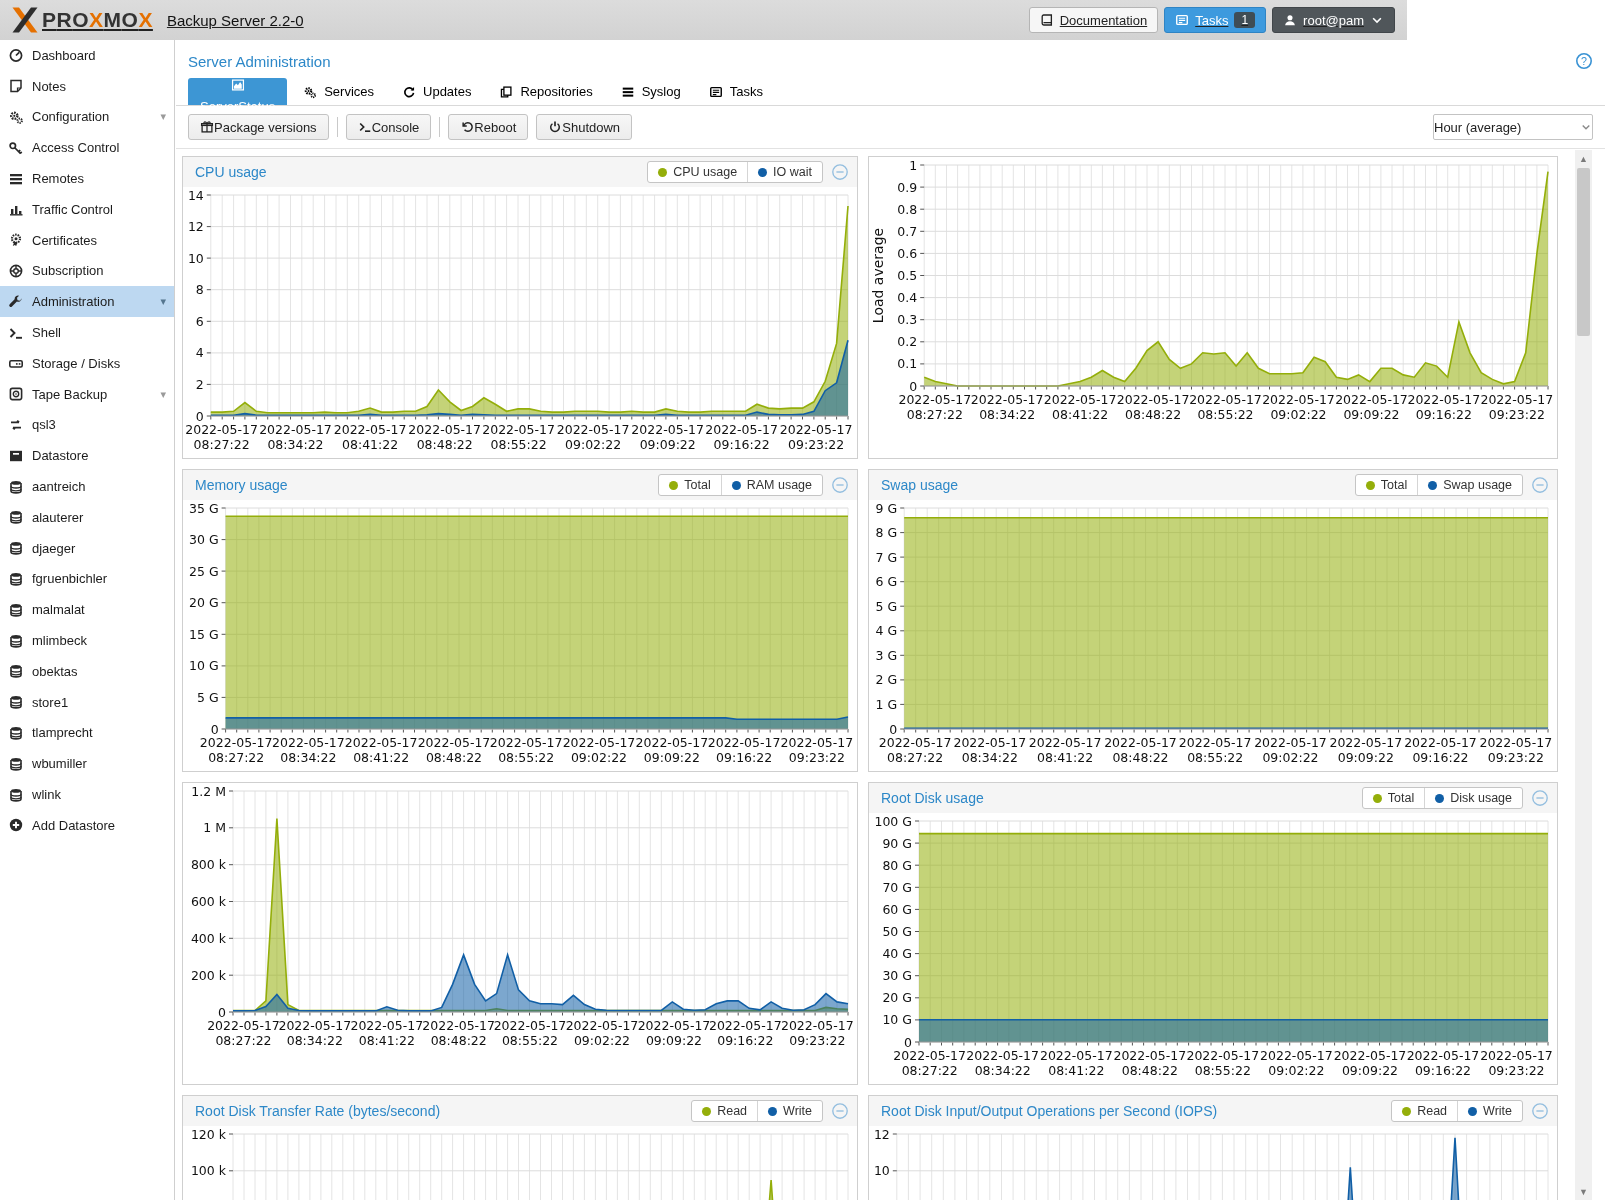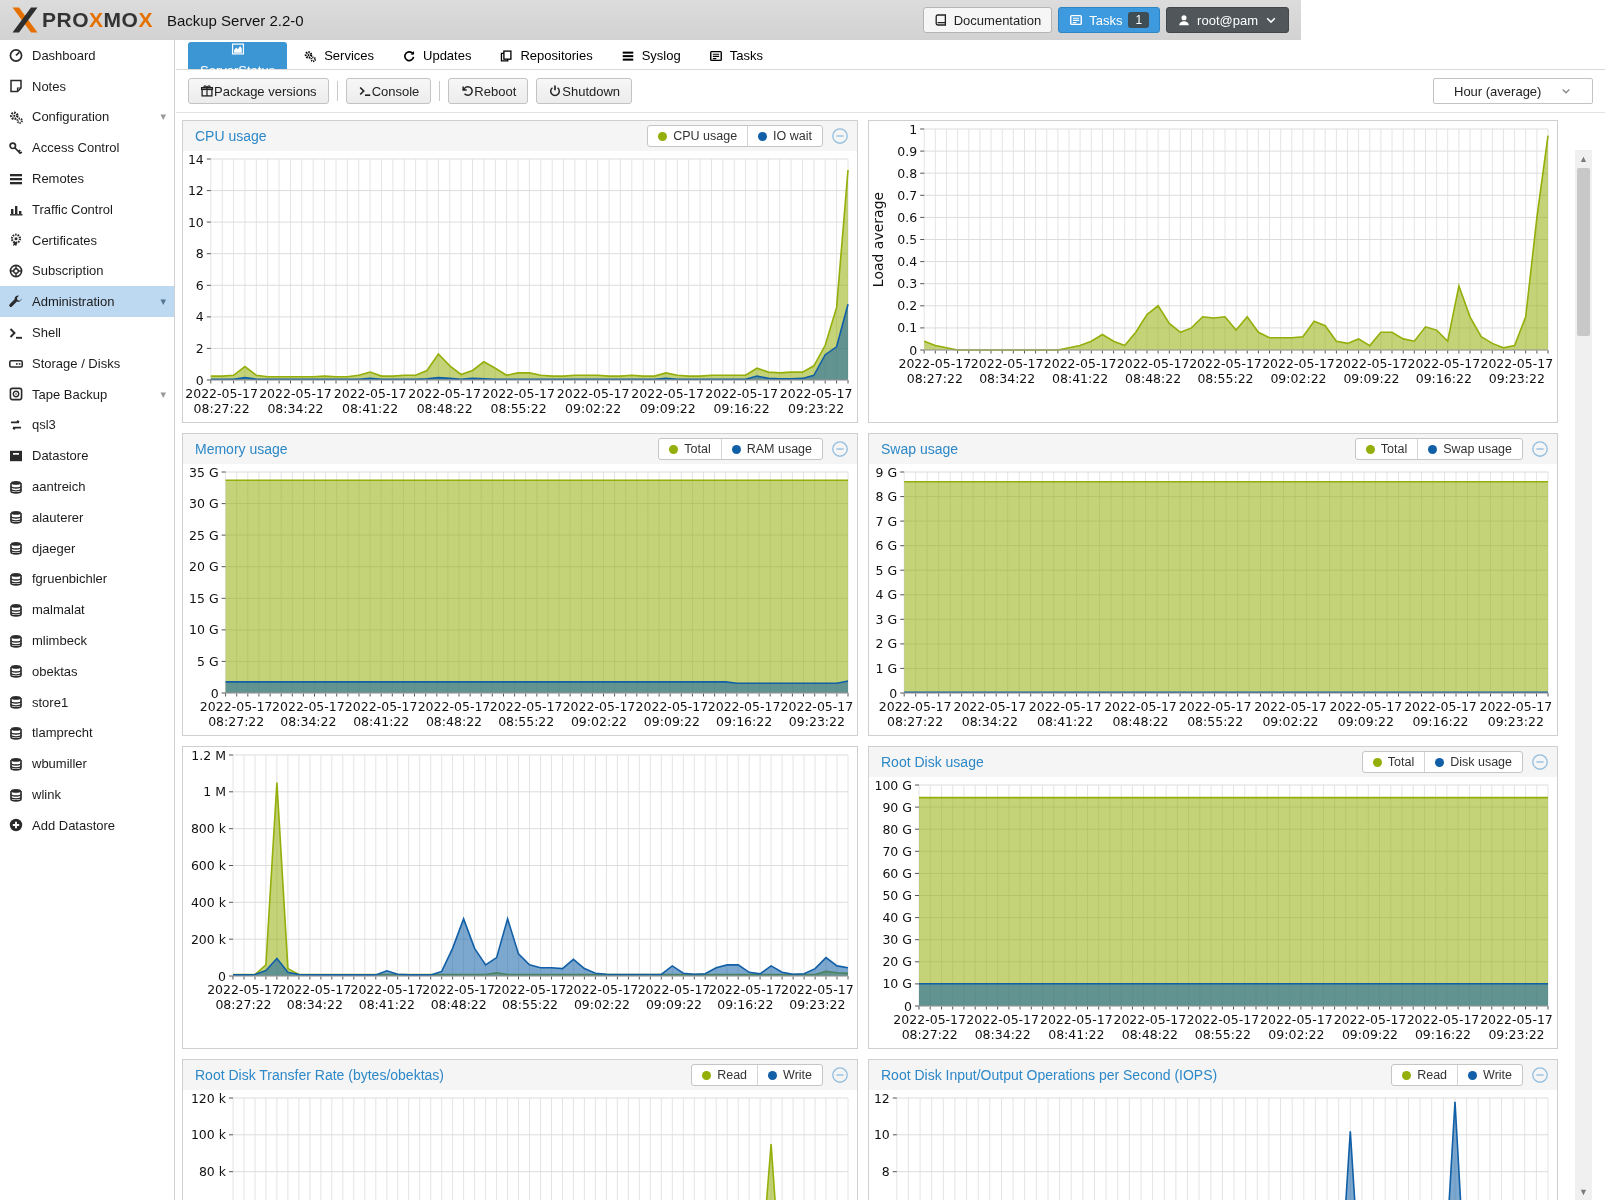--- a/index.html
+++ b/index.html
@@ -1,21 +1,21 @@
 <!DOCTYPE html>
 <html><head>
 <meta charset="utf-8">
 <style>
   * { margin:0; padding:0; box-sizing:border-box; }
   html,body { width:1605px; height:1200px; overflow:hidden; background:#fff;
     font-family:"Liberation Sans", sans-serif; font-size:13px; color:#222; }
 
   
-  #topbar { position:absolute; left:0; top:0; width:1301px; height:40px;
-    background:linear-gradient(#dcdcdc,#d2d2d2); display:flex; align-items:center; }
+  #topbar { position:absolute; left:0; top:0; width:1407px; height:40px;
+    background:linear-gradient(#dcdcdc,#d2d2d2); display:flex; align-items:center;text-decoration:underline; }
   #logo { display:flex; align-items:center; margin-left:10px; }
   #logo svg { width:30px; height:30px; }
   #logo-word { font-size:21px; font-weight:bold; letter-spacing:.5px; margin-left:2px; }
   #logo-word .dark { color:#333; } #logo-word .orange { color:#e57000; }
   #product-title { margin-left:14px; font-size:15px; color:#111; }
   #topbar-right { margin-left:auto; display:flex; align-items:center; gap:6px; margin-right:12px; }
   .tb-btn { height:26px; display:flex; align-items:center; gap:6px; padding:0 10px;
     border-radius:3px; border:1px solid #b5b5b5; font-size:13px; cursor:default; }
   .tb-btn .ic svg { width:14px; height:14px; display:block; }
   #docs-btn { background:#f6f6f6; color:#222; }
@@ -50,21 +50,21 @@
   .tab.active { background:#3d96d4; color:#fff;flex-direction:column; }
 
   #toolbar { display:flex; align-items:center; gap:8px; padding:8px 12px;
     border-bottom:1px solid #e2e2e2; }
   .tbtn { height:26px; display:flex; align-items:center; padding:0 11px;
     background:linear-gradient(#f7f7f7,#ececec); border:1px solid #c3c3c3; border-radius:3px;
     font-size:13px; color:#222; cursor:default; }
   .tbtn .ic svg { width:14px; height:14px; display:block; }
   .tsep { width:1px; height:20px; background:#c9c9c9; }
   #range-combo { margin-left:auto; width:160px; height:26px; border:1px solid #c3c3c3;
-    border-radius:2px; background:#fff; display:flex; align-items:center; padding:0 20px;
+    border-radius:2px; background:#fff; display:flex; align-items:center; padding:0 0;
     font-size:13px; color:#222; }
   #range-combo .chev { margin-left:auto; color:#8a8a8a; }
   #range-combo .chev svg { width:12px; height:12px; display:block; }
 
   
   #charts { padding:7px 0 0 6px; display:grid; grid-template-columns:676px 690px;
     grid-auto-rows:303px; gap:10px; }
   .panel { border:1px solid #cfcfcf; background:#fff; display:flex; flex-direction:column; }
   .panel-hd { height:30px; flex:0 0 30px; background:#f5f5f5; display:flex; align-items:center;
     padding:0 8px 0 12px; }
@@ -389,20 +389,27 @@
         <svg viewBox="0 0 16 16">
           <circle cx="8" cy="8" r="6.2" fill="currentColor"></circle>
           <path d="M8 4.8v6.4M4.8 8h6.4" stroke="#fff" stroke-width="1.9"></path>
         </svg>
       </span>
       <span>Add Datastore</span>
     </div>
   </div>
 
 <div id="main">
+  <div id="main-hd">
+    <span id="page-title">Server Administration</span>
+    <span id="help-icon"><svg viewBox="0 0 16 16">
+          <circle cx="8" cy="8" r="6.4" fill="none" stroke="currentColor" stroke-width="1.4"></circle>
+          <text x="8" y="11.2" font-size="9.5" text-anchor="middle" fill="currentColor" font-family="Liberation Sans, sans-serif">?</text>
+        </svg></span>
+  </div>
 
   <div id="tabbar">
       <div class="tab active">
         <span class="ic">
           <svg viewBox="0 0 16 16">
             <rect x="1.8" y="2.4" width="12.4" height="11.2" fill="none" stroke="currentColor" stroke-width="1.4"></rect>
             <path d="M3.4 12.2V9.3l2.5-3 2 2L10.4 4.7l1.9 2.6v4.9z" fill="currentColor"></path>
           </svg>
         </span>
         <span>ServerStatus</span>
@@ -1600,21 +1607,21 @@
             <text x="501.0" y="262" text-anchor="middle" font-size="12.5" fill="#111" font-family="DejaVu Sans, sans-serif">09:09:22</text>
             <text x="574.0" y="247" text-anchor="middle" font-size="12.5" fill="#111" font-family="DejaVu Sans, sans-serif">2022-05-17</text>
             <text x="574.0" y="262" text-anchor="middle" font-size="12.5" fill="#111" font-family="DejaVu Sans, sans-serif">09:16:22</text>
             <text x="647.5" y="247" text-anchor="middle" font-size="12.5" fill="#111" font-family="DejaVu Sans, sans-serif">2022-05-17</text>
             <text x="647.5" y="262" text-anchor="middle" font-size="12.5" fill="#111" font-family="DejaVu Sans, sans-serif">09:23:22</text>
           </svg>
         </div>
       </div>
       <div class="panel">
         <div class="panel-hd">
-          <span class="panel-title">Root Disk Transfer Rate (bytes/obektas)</span>
+          <span class="panel-title">Root Disk Transfer Rate (bytes/second)</span>
           <div class="legend">
             <div class="leg-item">
               <span class="leg-dot" style="background:#94ae0a"></span>
               <span>Read</span>
             </div>
             <div class="leg-item">
               <span class="leg-dot" style="background:#115fa6"></span>
               <span>Write</span>
             </div>
           </div>

